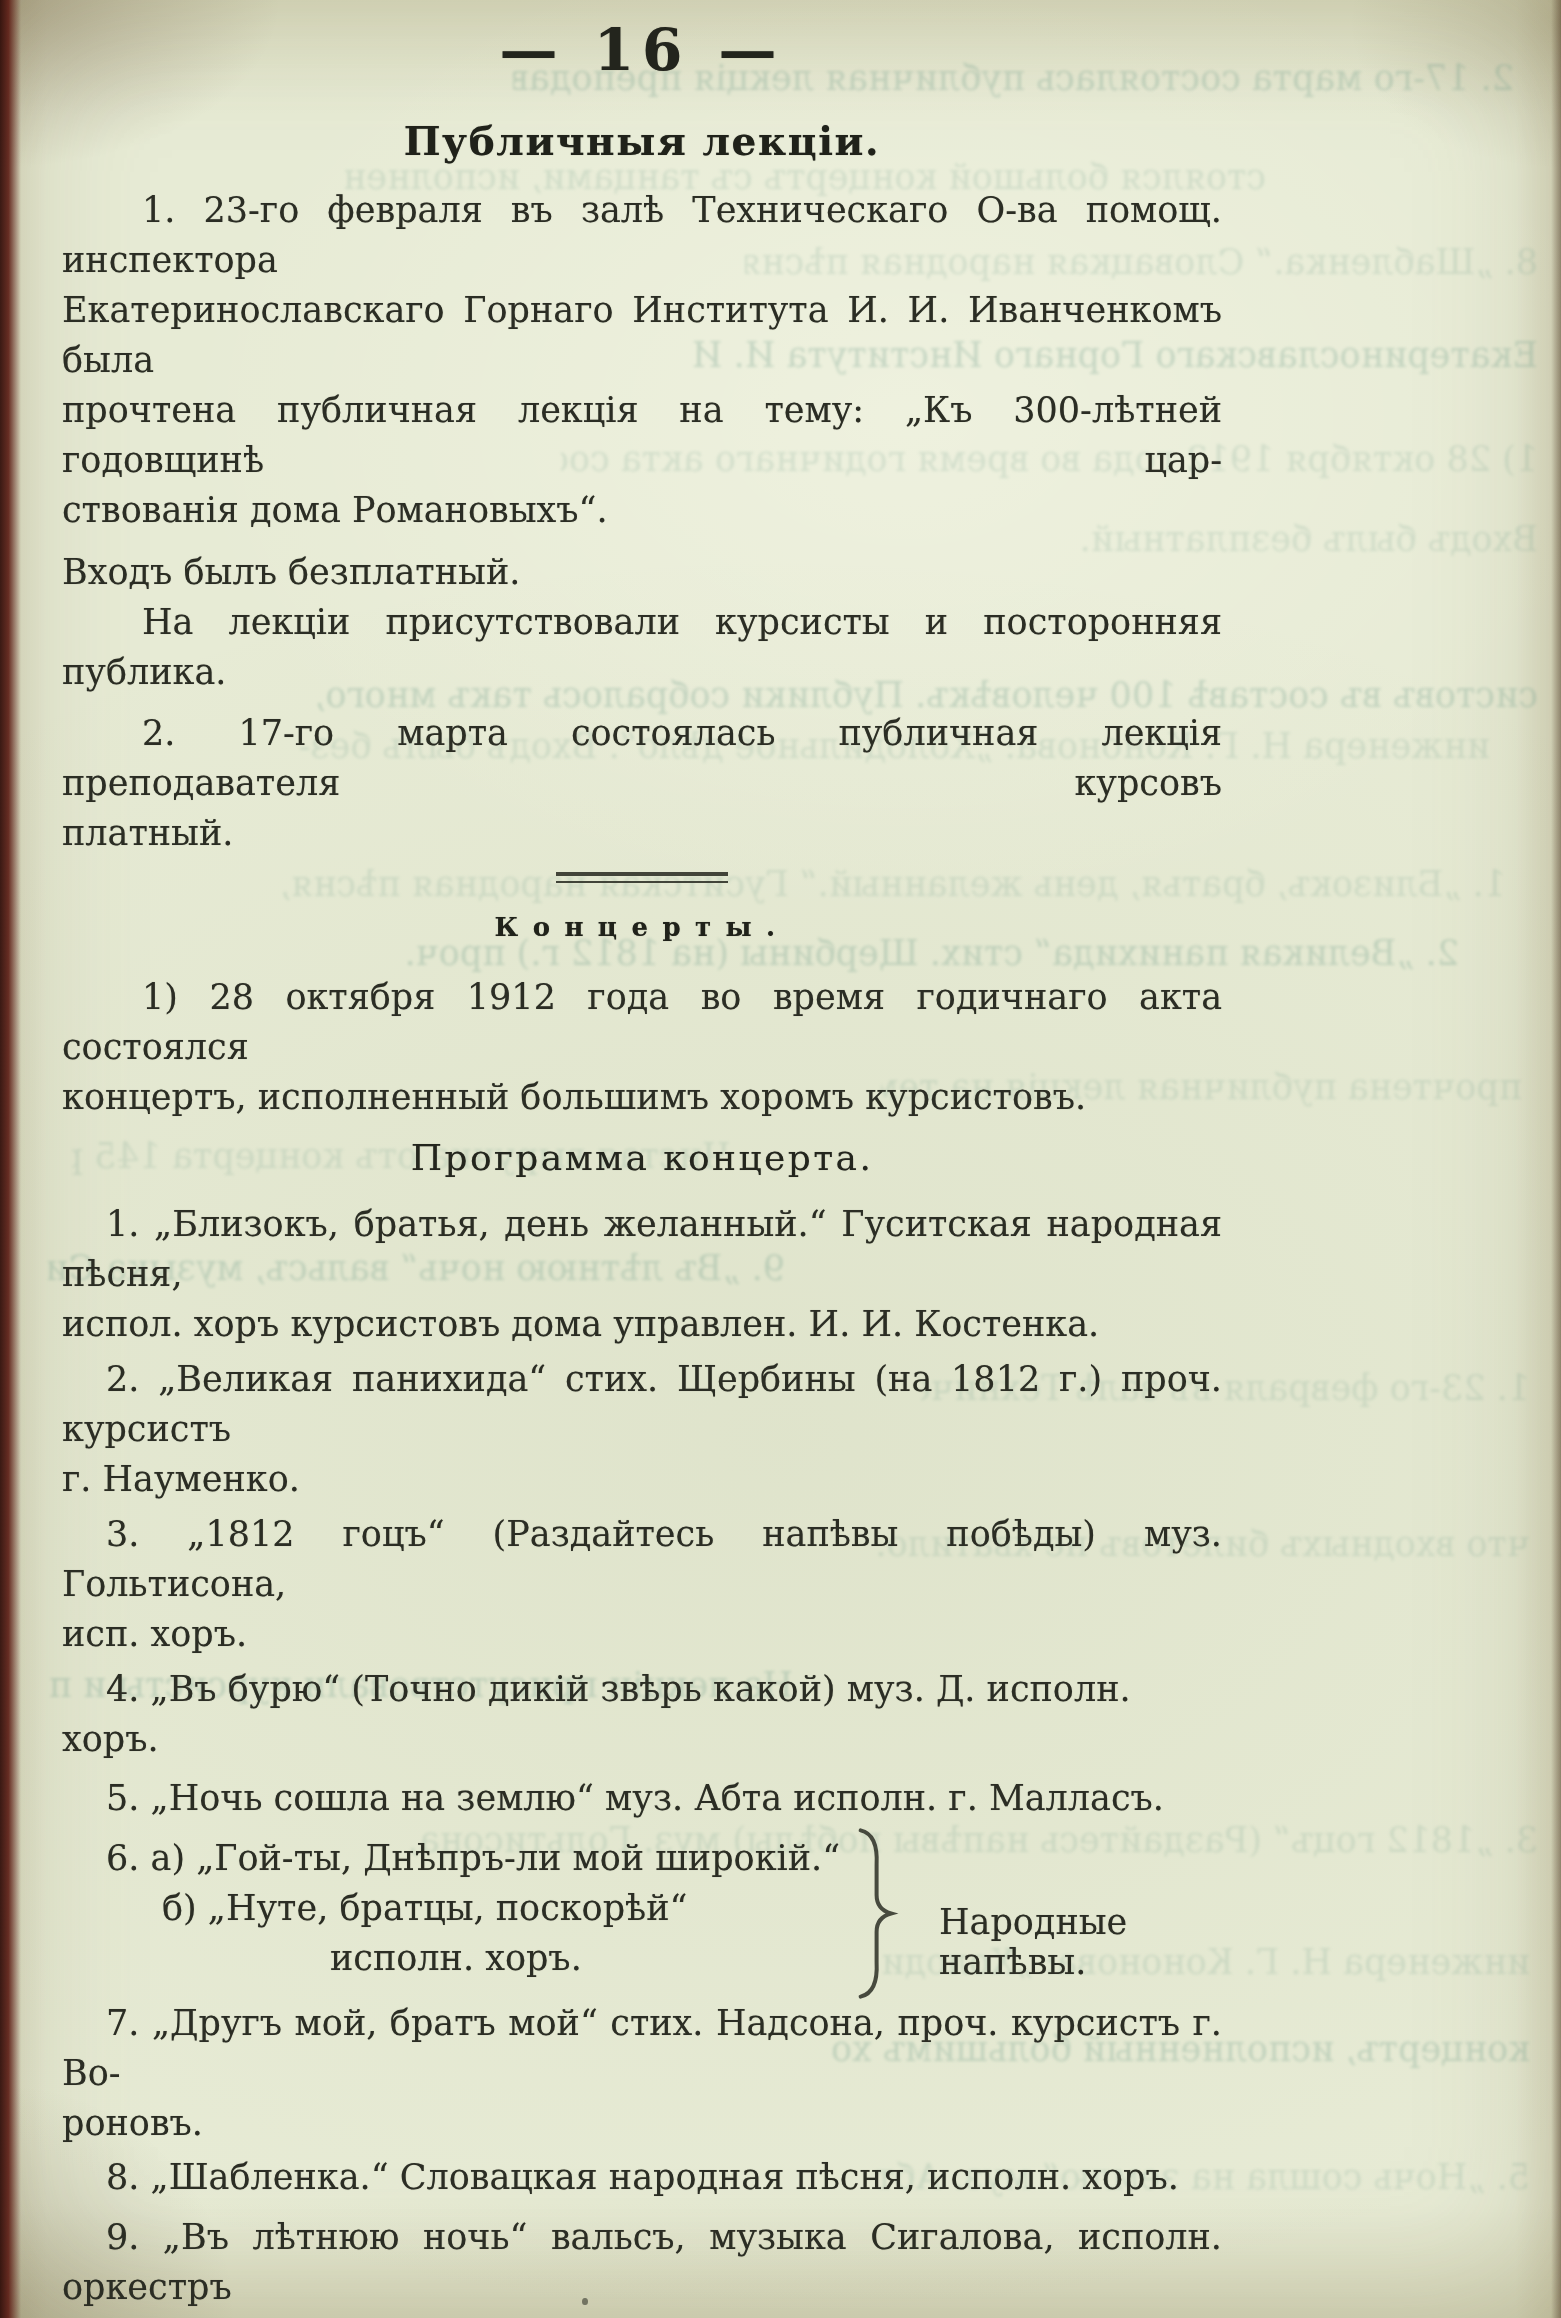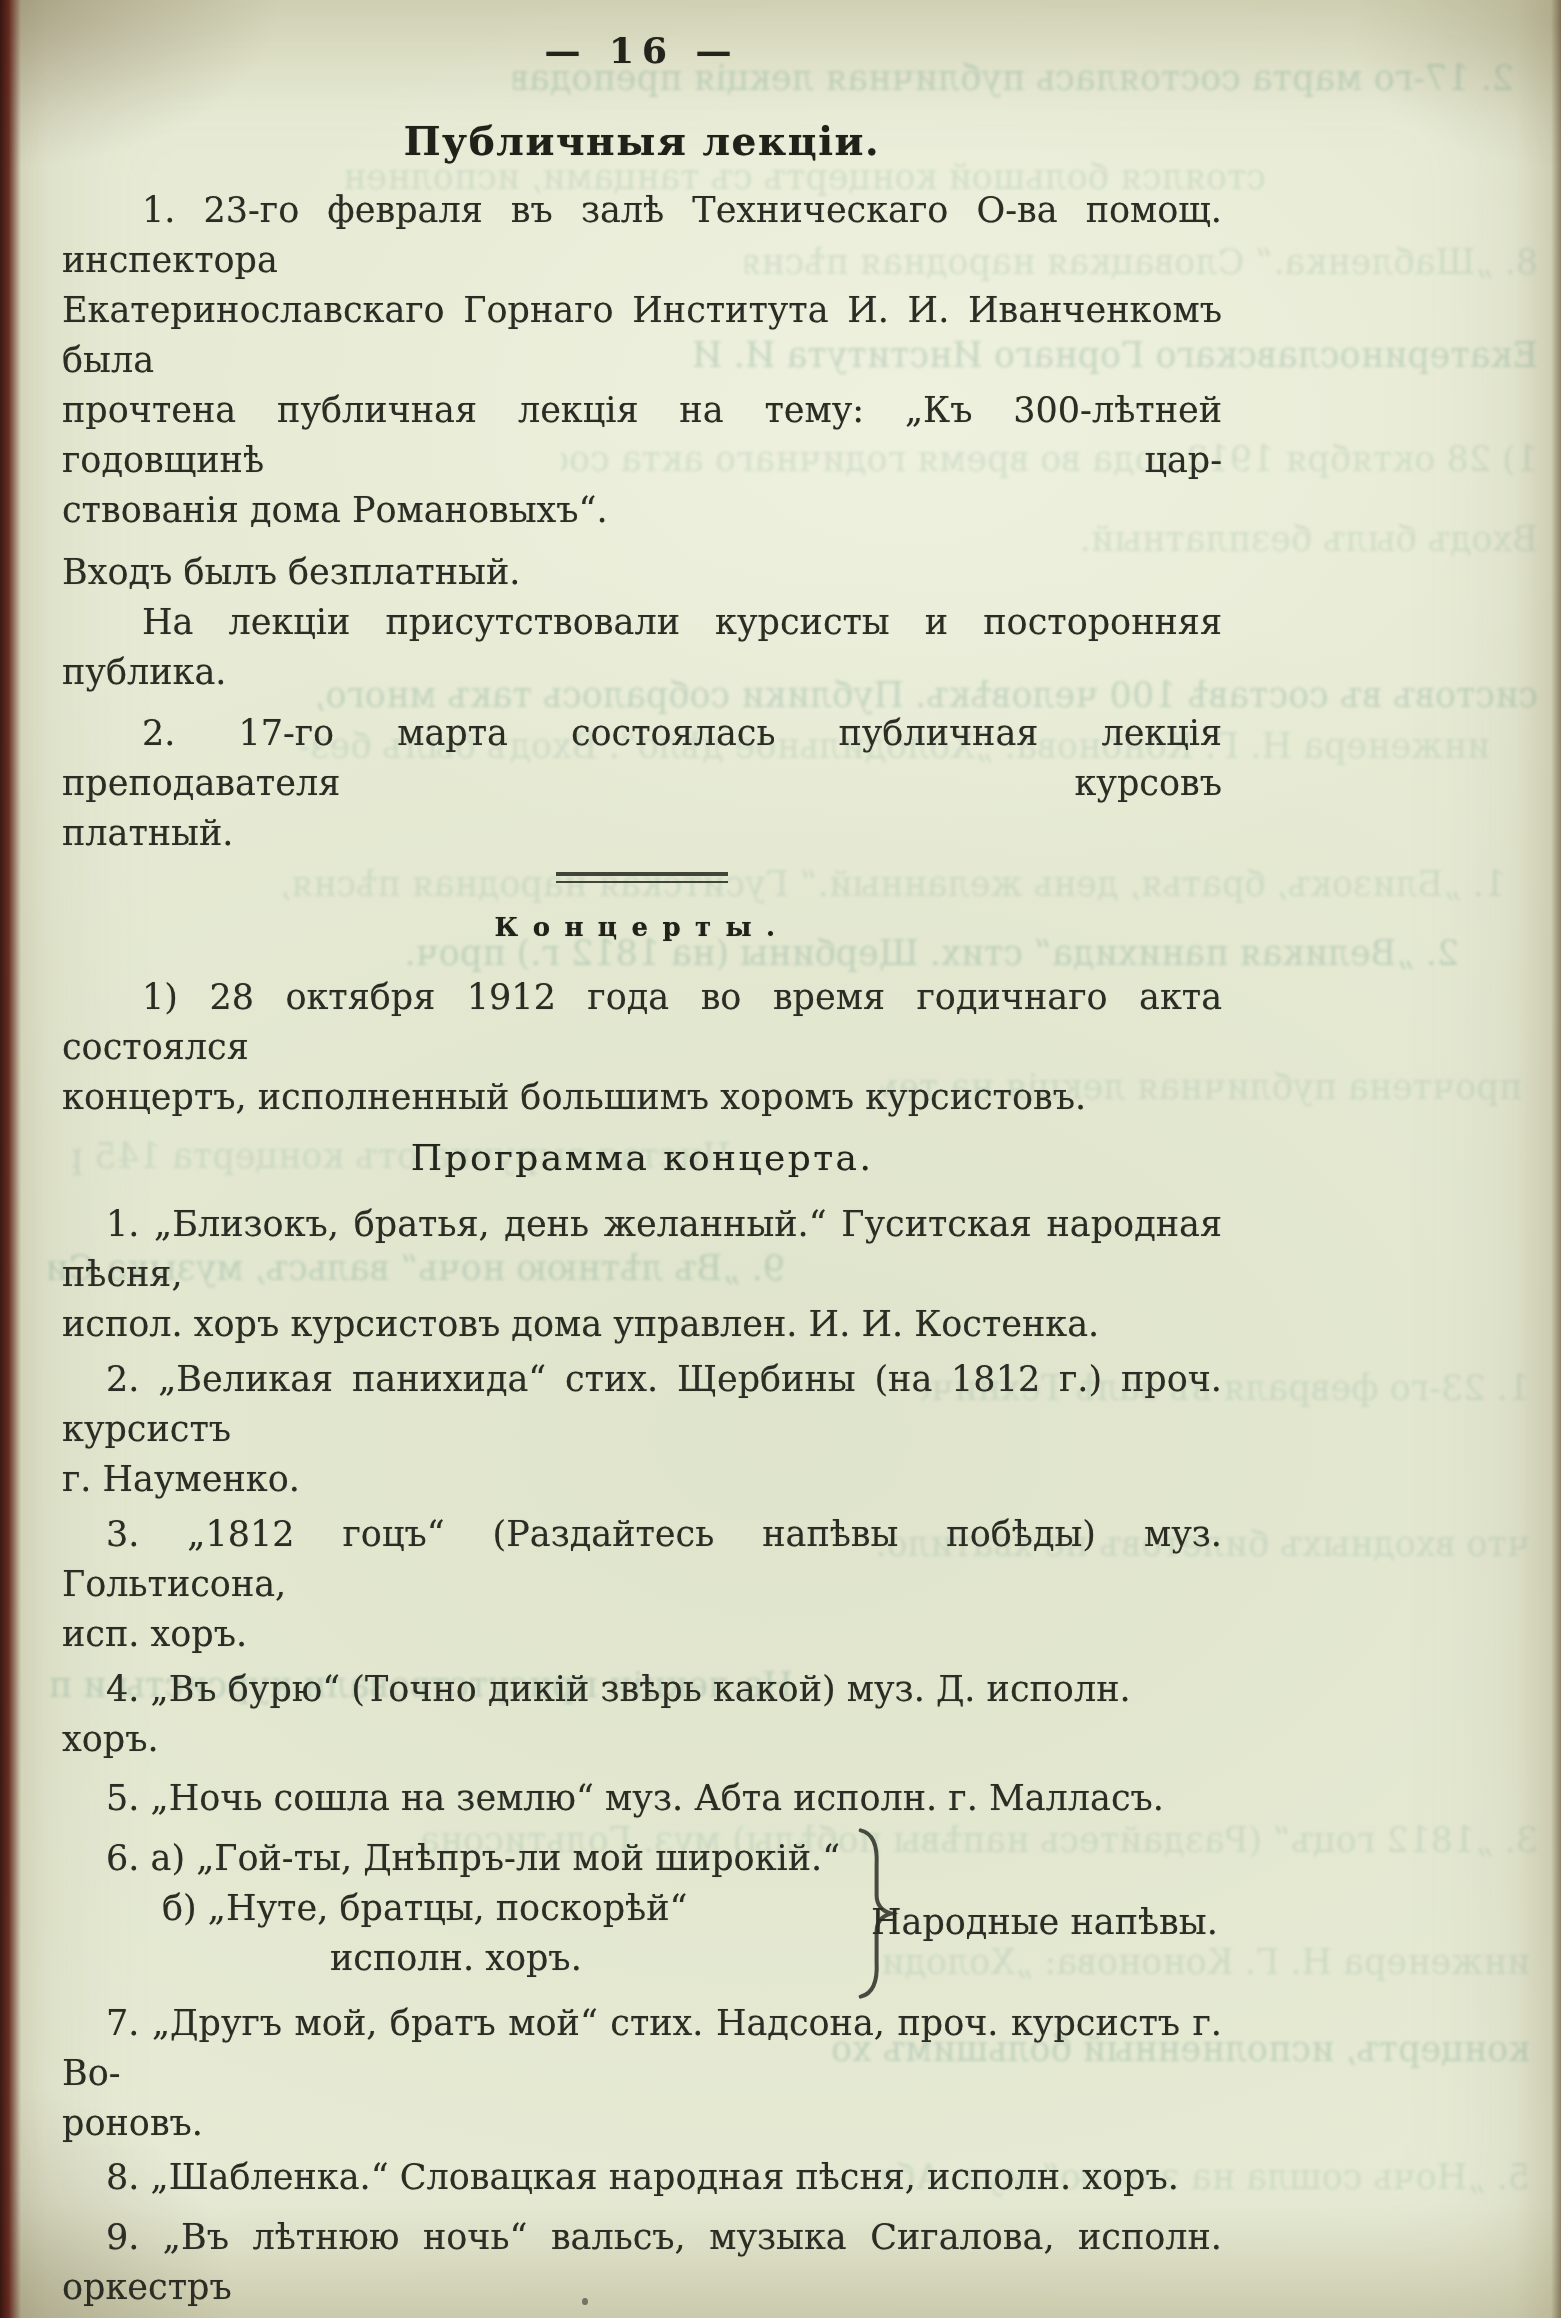--- a/index.html
+++ b/index.html
@@ -41,21 +41,21 @@
     color:#6e9c89;
     font-size:35px;line-height:40px;
     white-space:nowrap;overflow:hidden;height:42px;
     pointer-events:none;
   }
   .g1{opacity:.30}.g2{opacity:.20}
 
   
   .content{position:absolute;left:62px;top:22.4px;width:1160px;z-index:2;}
   .pageno{
-    text-align:center;font-size:36px;line-height:56px;font-weight:600;
+    text-align:center;font-size:58px;line-height:56px;font-weight:600;
     letter-spacing:8px;margin-bottom:37px;color:#23251d;
     text-shadow:0 0 0.8px rgba(35,37,29,.45);
   }
   .h-lectures{
     text-align:center;font-size:39px;line-height:53px;font-weight:700;
     letter-spacing:1.6px;color:#20221a;margin-bottom:17px;
     text-shadow:0 0 0.8px rgba(32,34,26,.5);
   }
   .h-concerts{
     text-align:center;font-size:26px;line-height:51px;font-weight:700;
@@ -81,21 +81,21 @@
     width:172px;height:4.8px;margin:14.4px auto 19px auto;
     border-top:4px solid #2c2e25;border-bottom:2.4px solid #2c2e25;
     opacity:.88;
   }
   
   .item6{position:relative;margin-bottom:8px;min-height:160px;}
   .item6 .lb{padding-left:100px;}
   .item6 .lc{padding-left:268px;}
   .brace{position:absolute;left:789px;top:-4.8px;z-index:2;}
   .brace-label{
-    position:absolute;left:809px;top:69px;
+    position:absolute;left:877px;top:69px;
     font-size:35px;color:#2b2d24;text-shadow:0 0 0.8px rgba(43,45,36,.42);
   }
 </style>
 </head>
 <body>
 
 <div class="page">
 
   <div class="ghost g1" style="top:58px;left:513px;width:1001px">2. 17-го марта состоялась публичная лекція преподавателя курсовъ</div>
   <div class="ghost g2" style="top:157px;left:345px;width:921px">стоялся большой концертъ съ танцами, исполненный хоромъ кур-</div>

